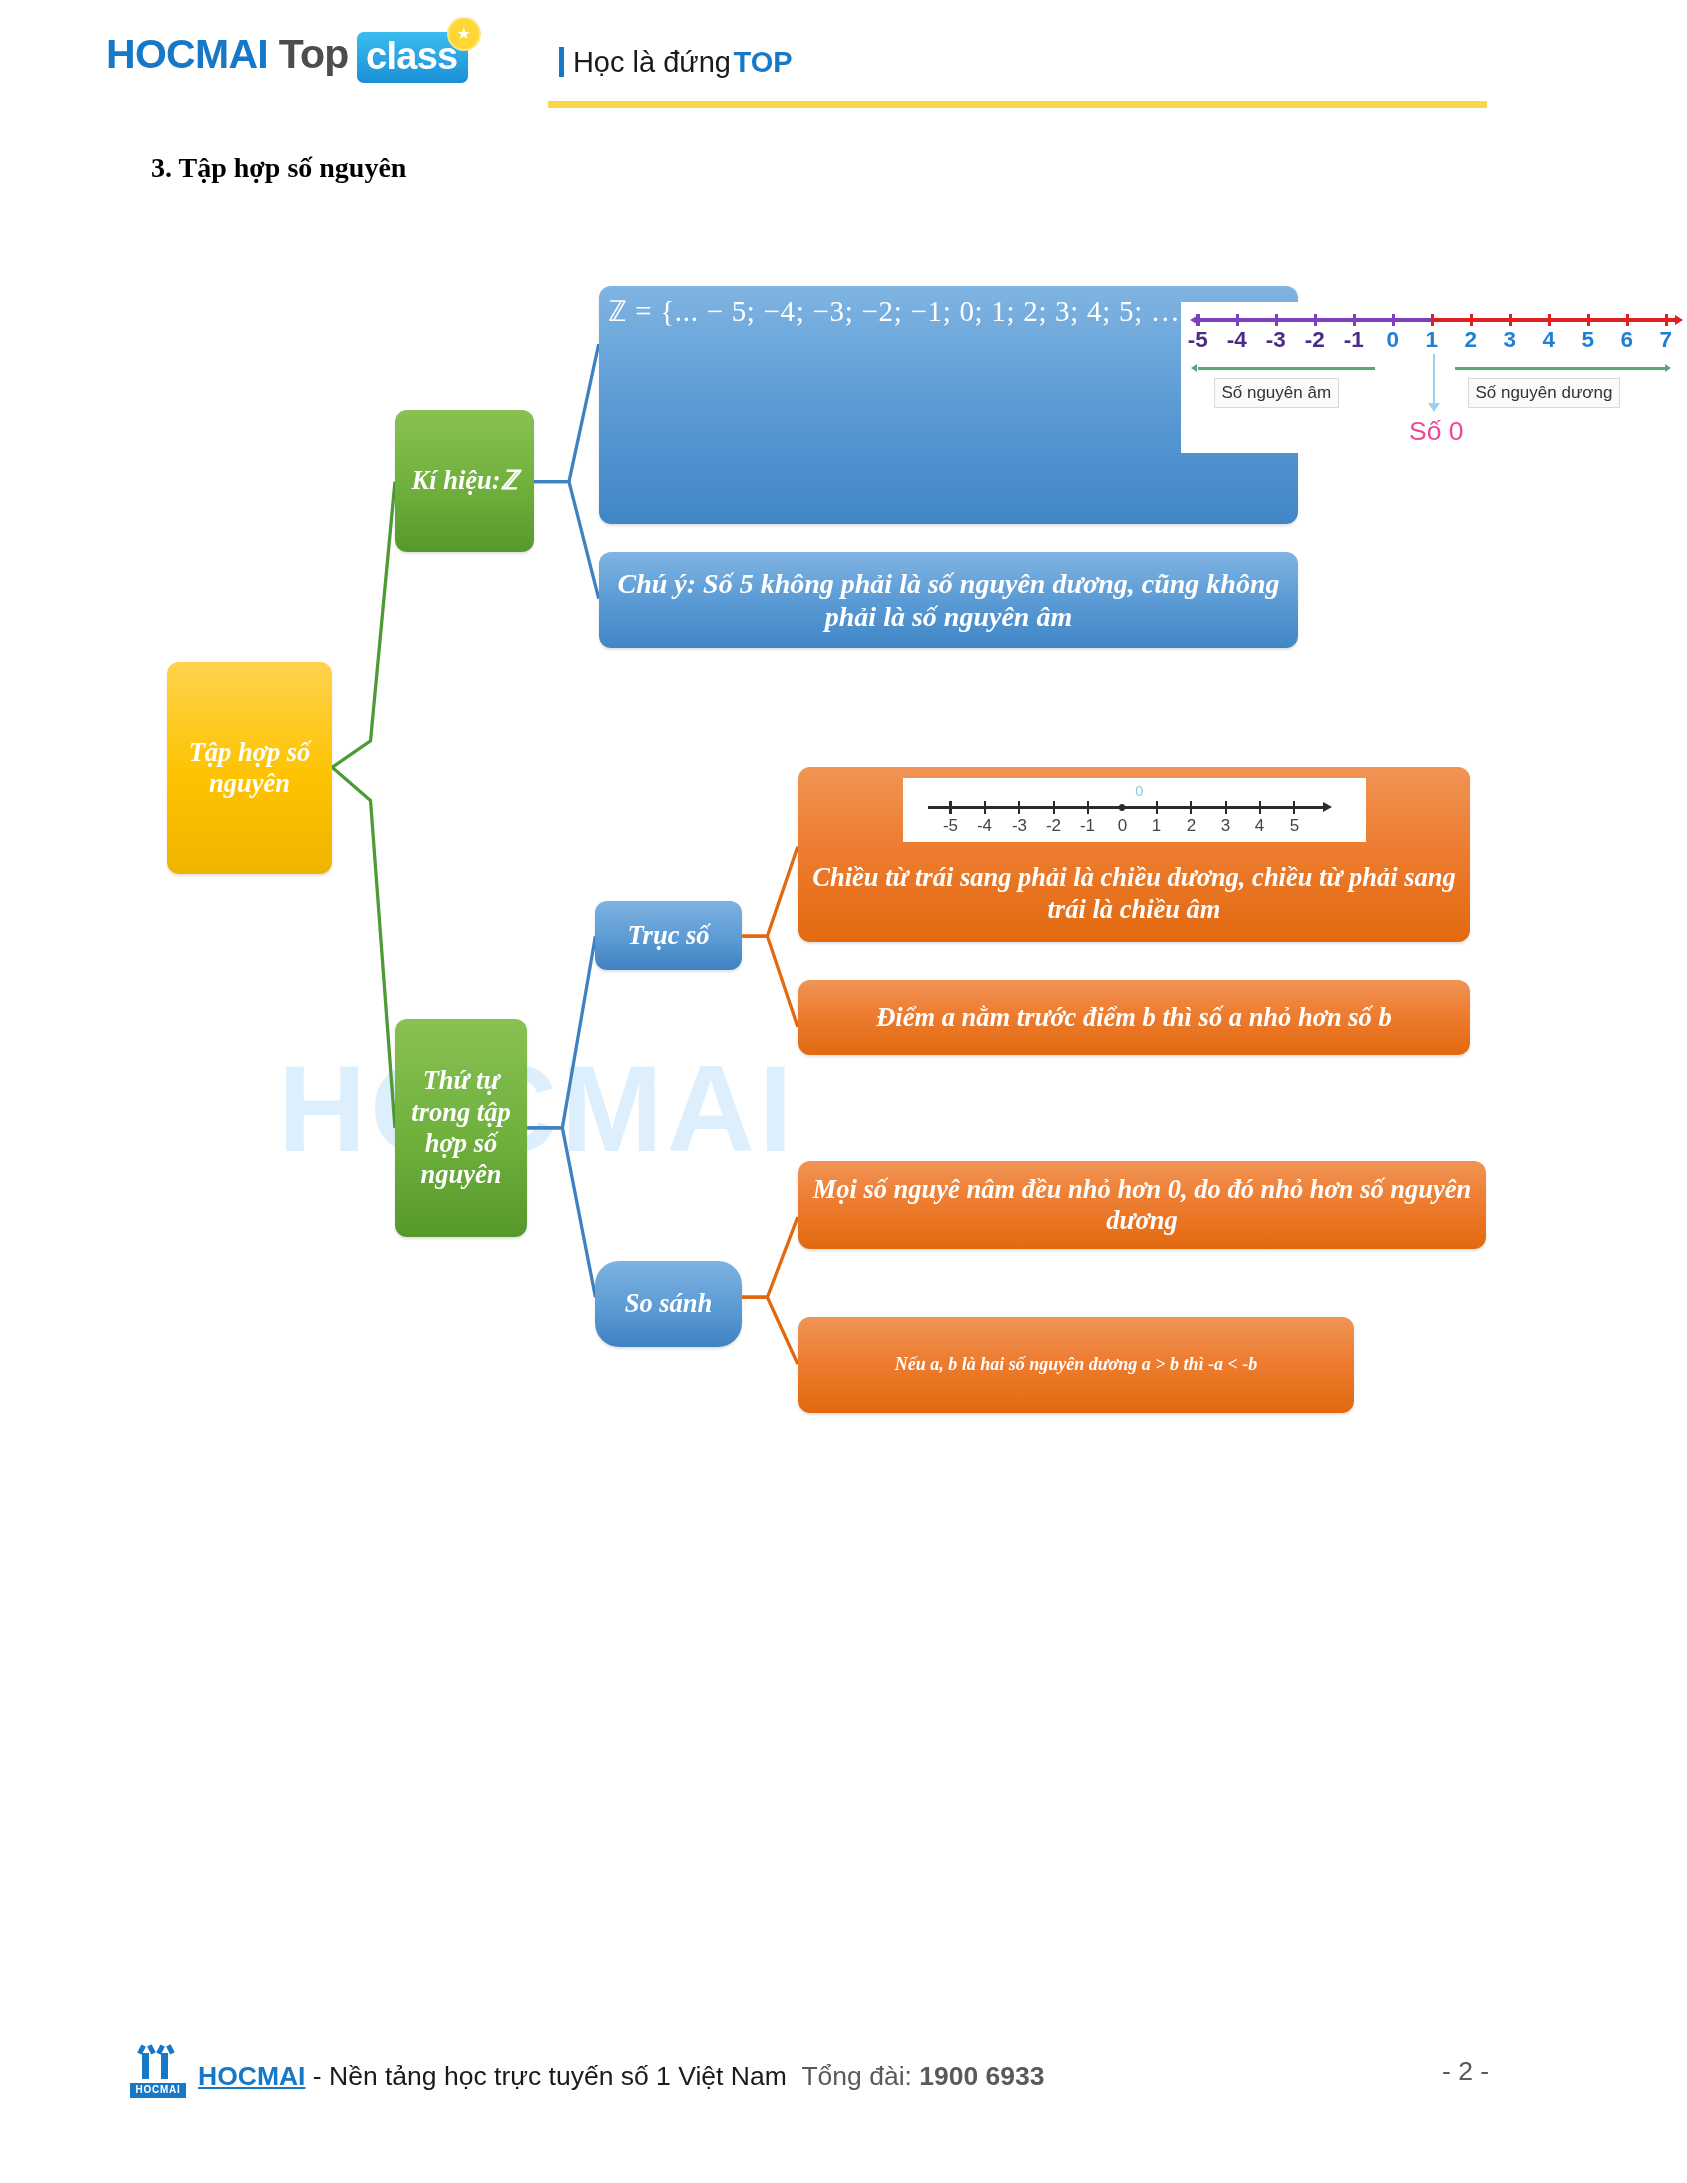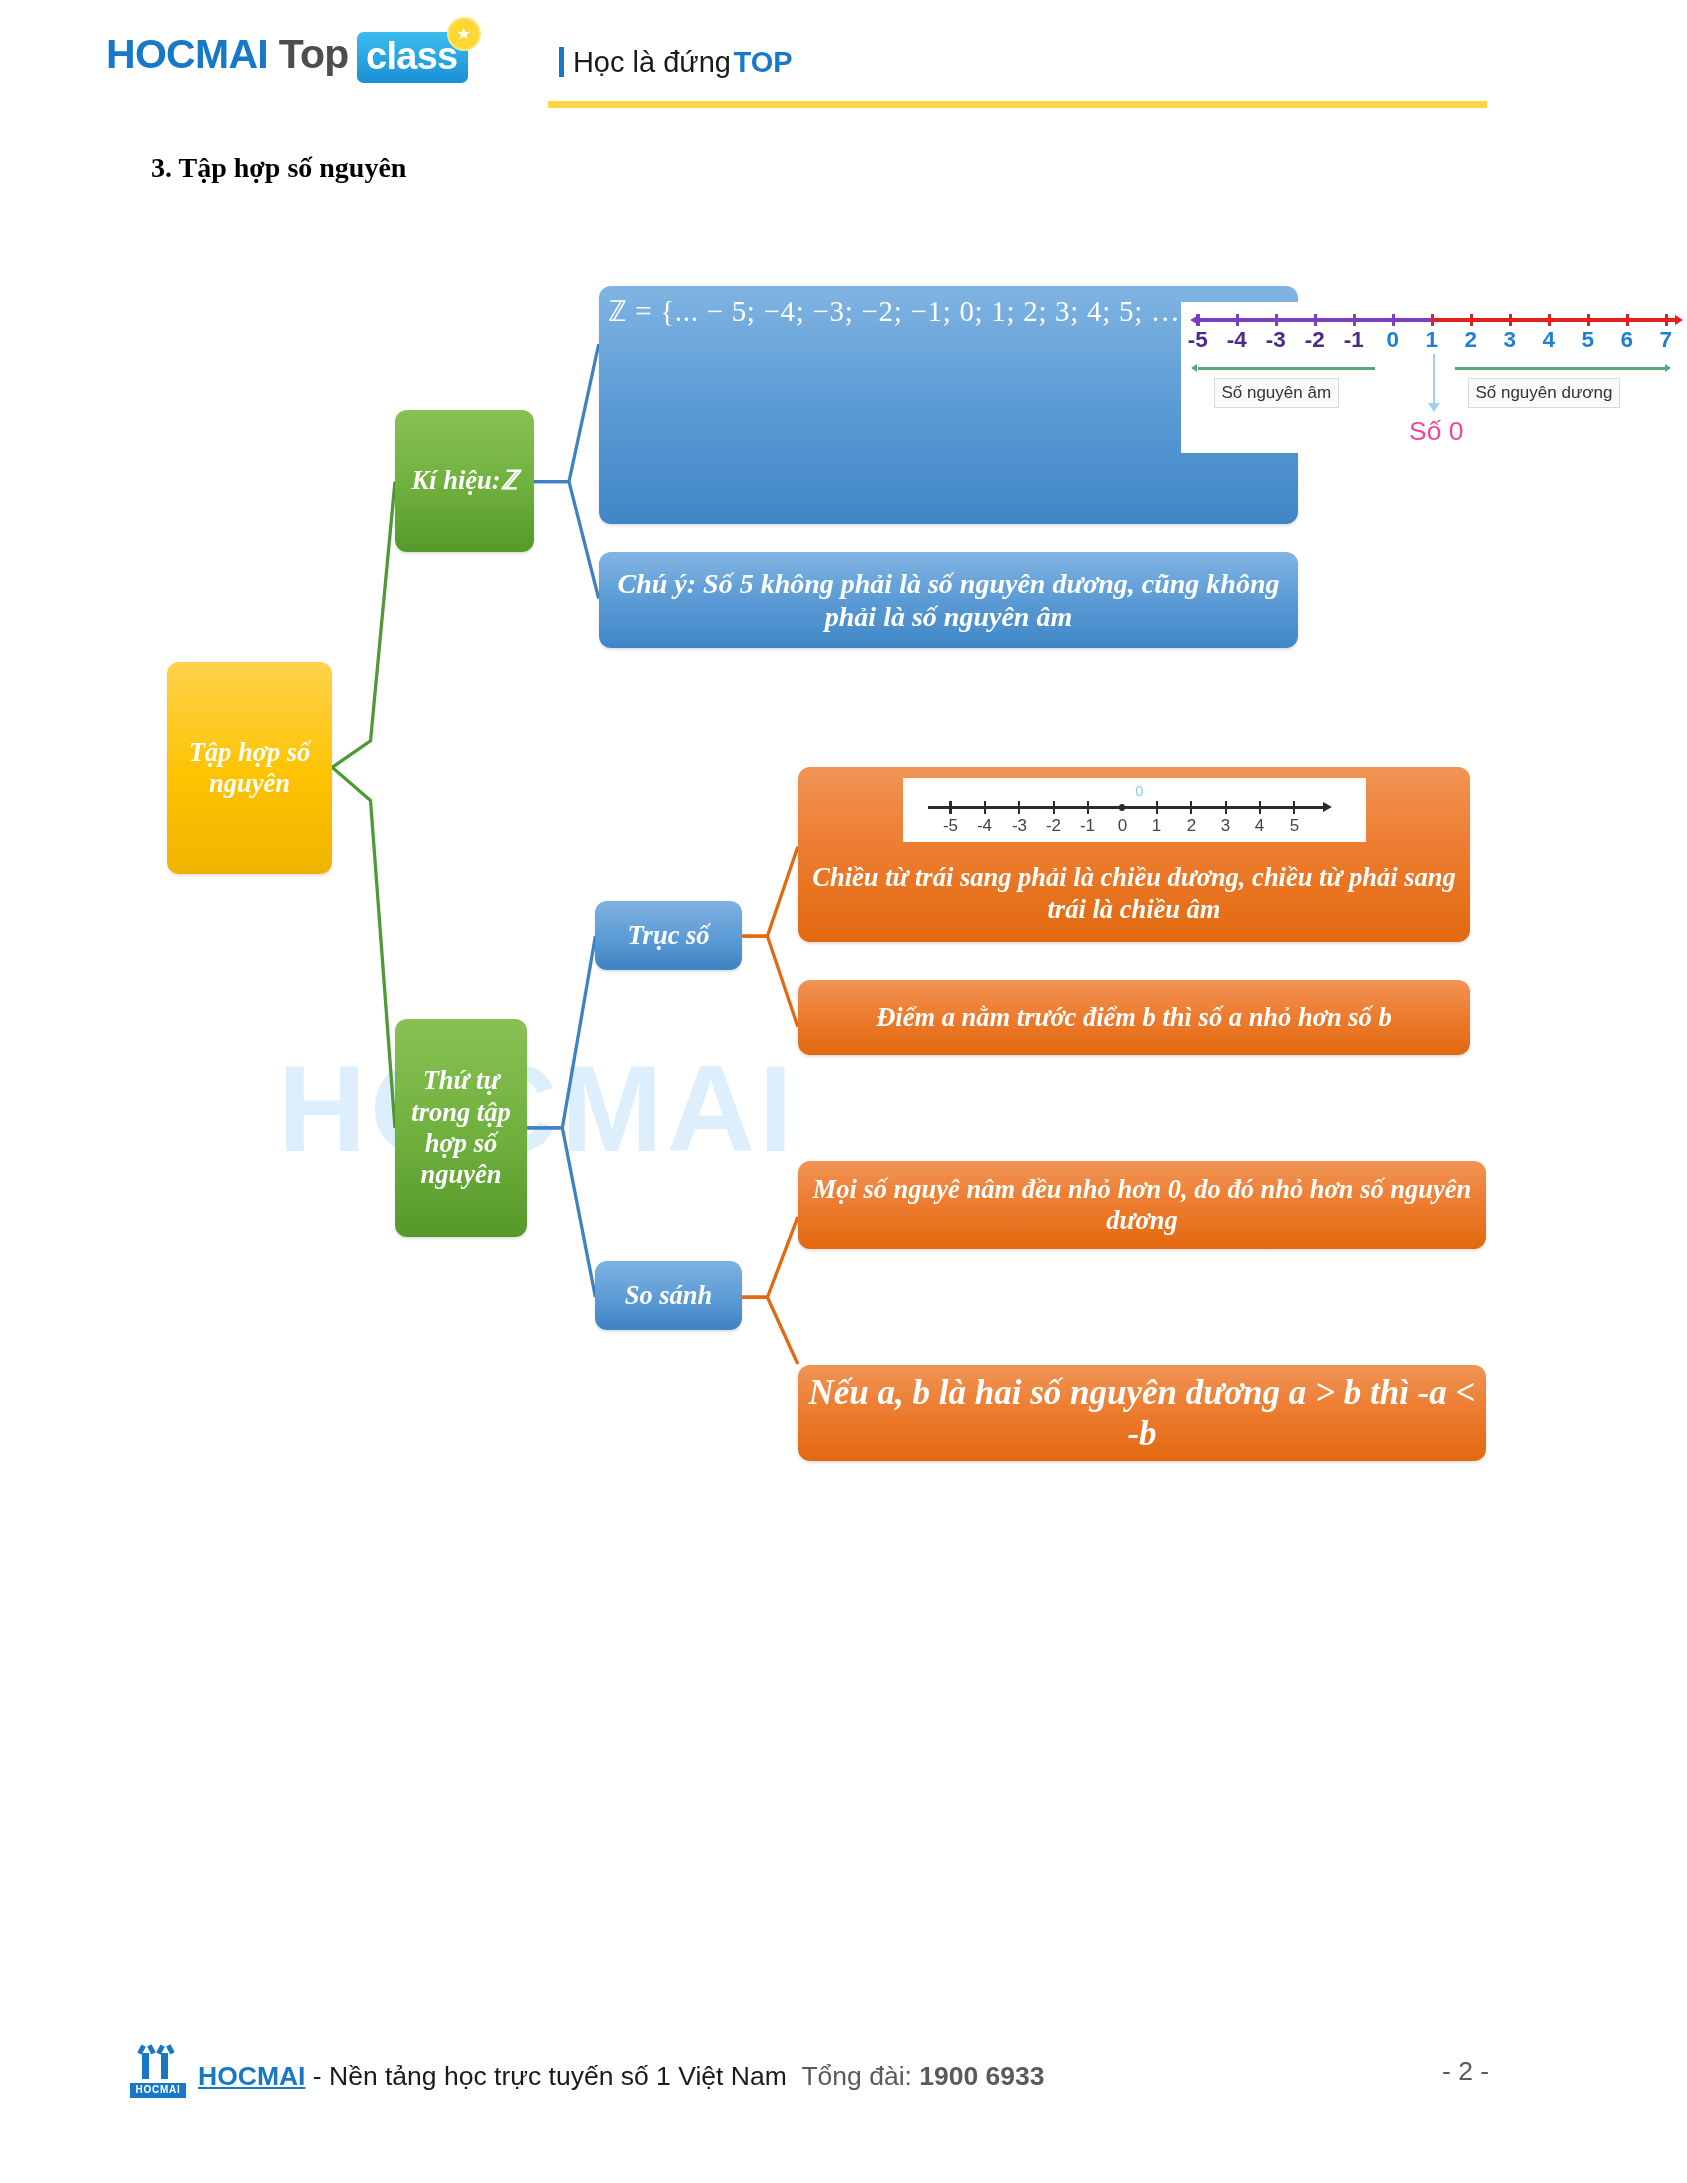--- a/index.html
+++ b/index.html
@@ -180,28 +180,28 @@
   .node-orange {
     background: linear-gradient(180deg,#f09455 0%, #ed7d31 45%, #e2690f 100%);
     box-shadow: 0 1.3px 2.6px rgba(0,0,0,0.12);
   }
 
   
   #node-root      { left: 167px;  top: 662px; width: 165px;  height: 212px;  font-size: 26.5px; }
   #node-kihieu    { left: 395px;  top: 410px;  width: 139px;  height: 142px;  font-size: 26.5px; }
   #node-thutu     { left: 395px;  top: 1019px; width: 132px;  height: 218px;  font-size: 26.5px; }
   #node-trucso    { left: 595px;  top: 901px; width: 147px;  height: 69px;  font-size: 26.5px; }
-  #node-sosanh    { left: 595px;  top: 1261px; width: 147px;  height: 69px;  font-size: 26.5px; }
+  #node-sosanh    { left: 595px;  top: 1261px; width: 147px;  height: 86px;  font-size: 26.5px; border-radius: 24px; }
 
   #box-znotation  { left: 599px;  top: 286px;  width: 699px; height: 238px;  font-size: 28px; }
   #box-chuy       { left: 599px;  top: 552px;  width: 699px; height: 96px;  font-size: 28px; }
   #box-chieu      { left: 798px; top: 767px; width: 672px; height: 175px;  font-size: 26.5px; }
   #box-diema      { left: 798px; top: 980px; width: 672px; height: 75px;  font-size: 26.5px; }
   #box-moiso      { left: 798px; top: 1161px; width: 688px; height: 88px;  font-size: 26.5px; }
-  #box-neuab      { left: 798px; top: 1317px; width: 688px; height: 96px;  font-size: 35px; margin-top: 48px; }
+  #box-neuab      { left: 798px; top: 1317px; width: 556px; height: 96px;  font-size: 18px; }
 
   
   #box-znotation {
     flex-direction: row;
     justify-content: flex-start;
     padding-top: 8px;
   }
   .z-formula {
     font-family: "Liberation Serif", serif;
     font-style: normal;

